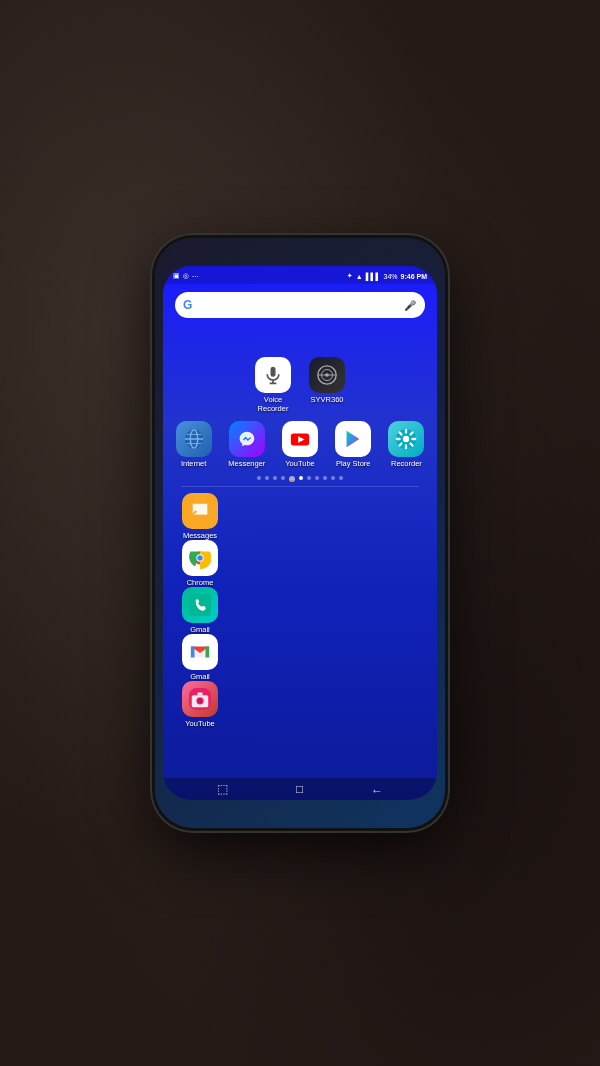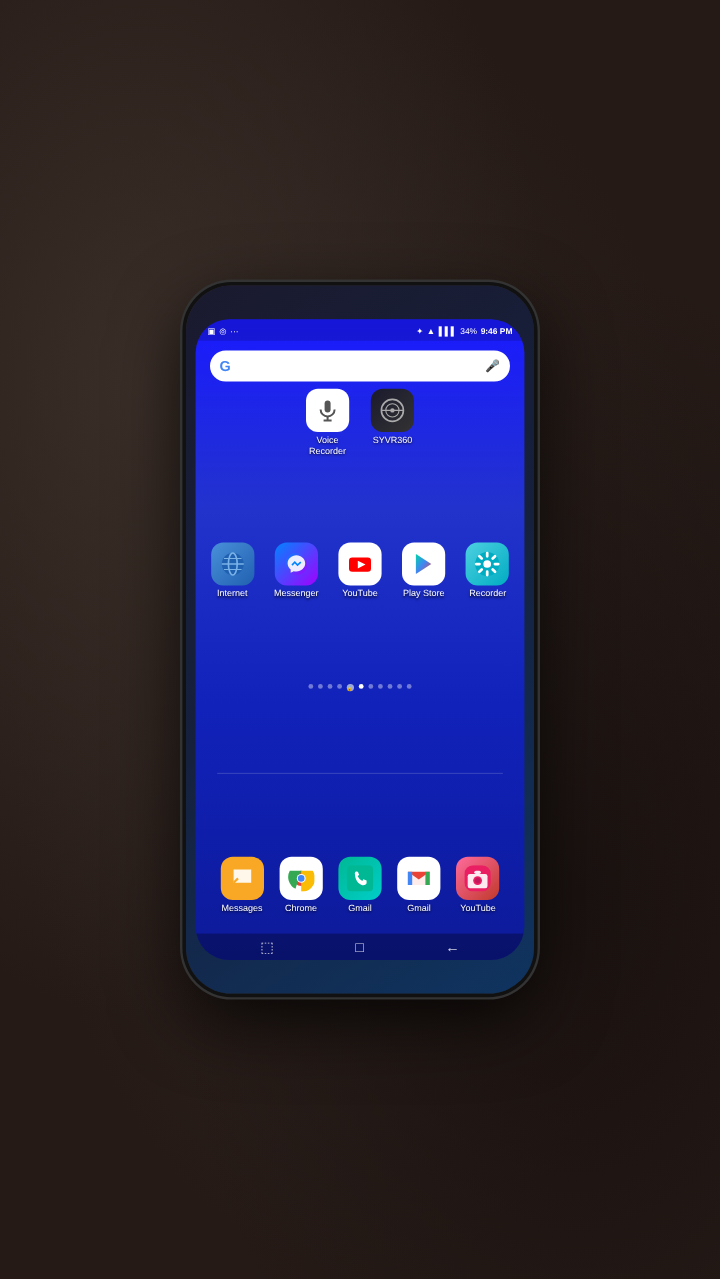--- a/index.html
+++ b/index.html
@@ -115,21 +115,21 @@
     .search-mic {
       font-size: 10px;
       color: #4285f4;
     }
 
     
     .app-grid-area {
       flex: 1;
       display: flex;
       flex-direction: column;
-      justify-content: space-between;
+      justify-content: center;
       padding: 0 8px 13px;
     }
 
     
     .app-row {
       display: flex;
       justify-content: center;
       gap: 8px;
       margin-bottom: 8px;
     }
@@ -195,20 +195,21 @@
       height: 1px;
       background: rgba(255,255,255,0.15);
       margin: 0 10px 4px;
     }
 
     
     .dock {
       display: flex;
       justify-content: space-around;
       padding: 2px 6px 4px;
+      flex-direction: column;
     }
 
     
     .nav-bar {
       height: 22px;
       background: rgba(0,0,0,0.3);
       display: flex;
       justify-content: space-around;
       align-items: center;
       padding: 0 20px;

